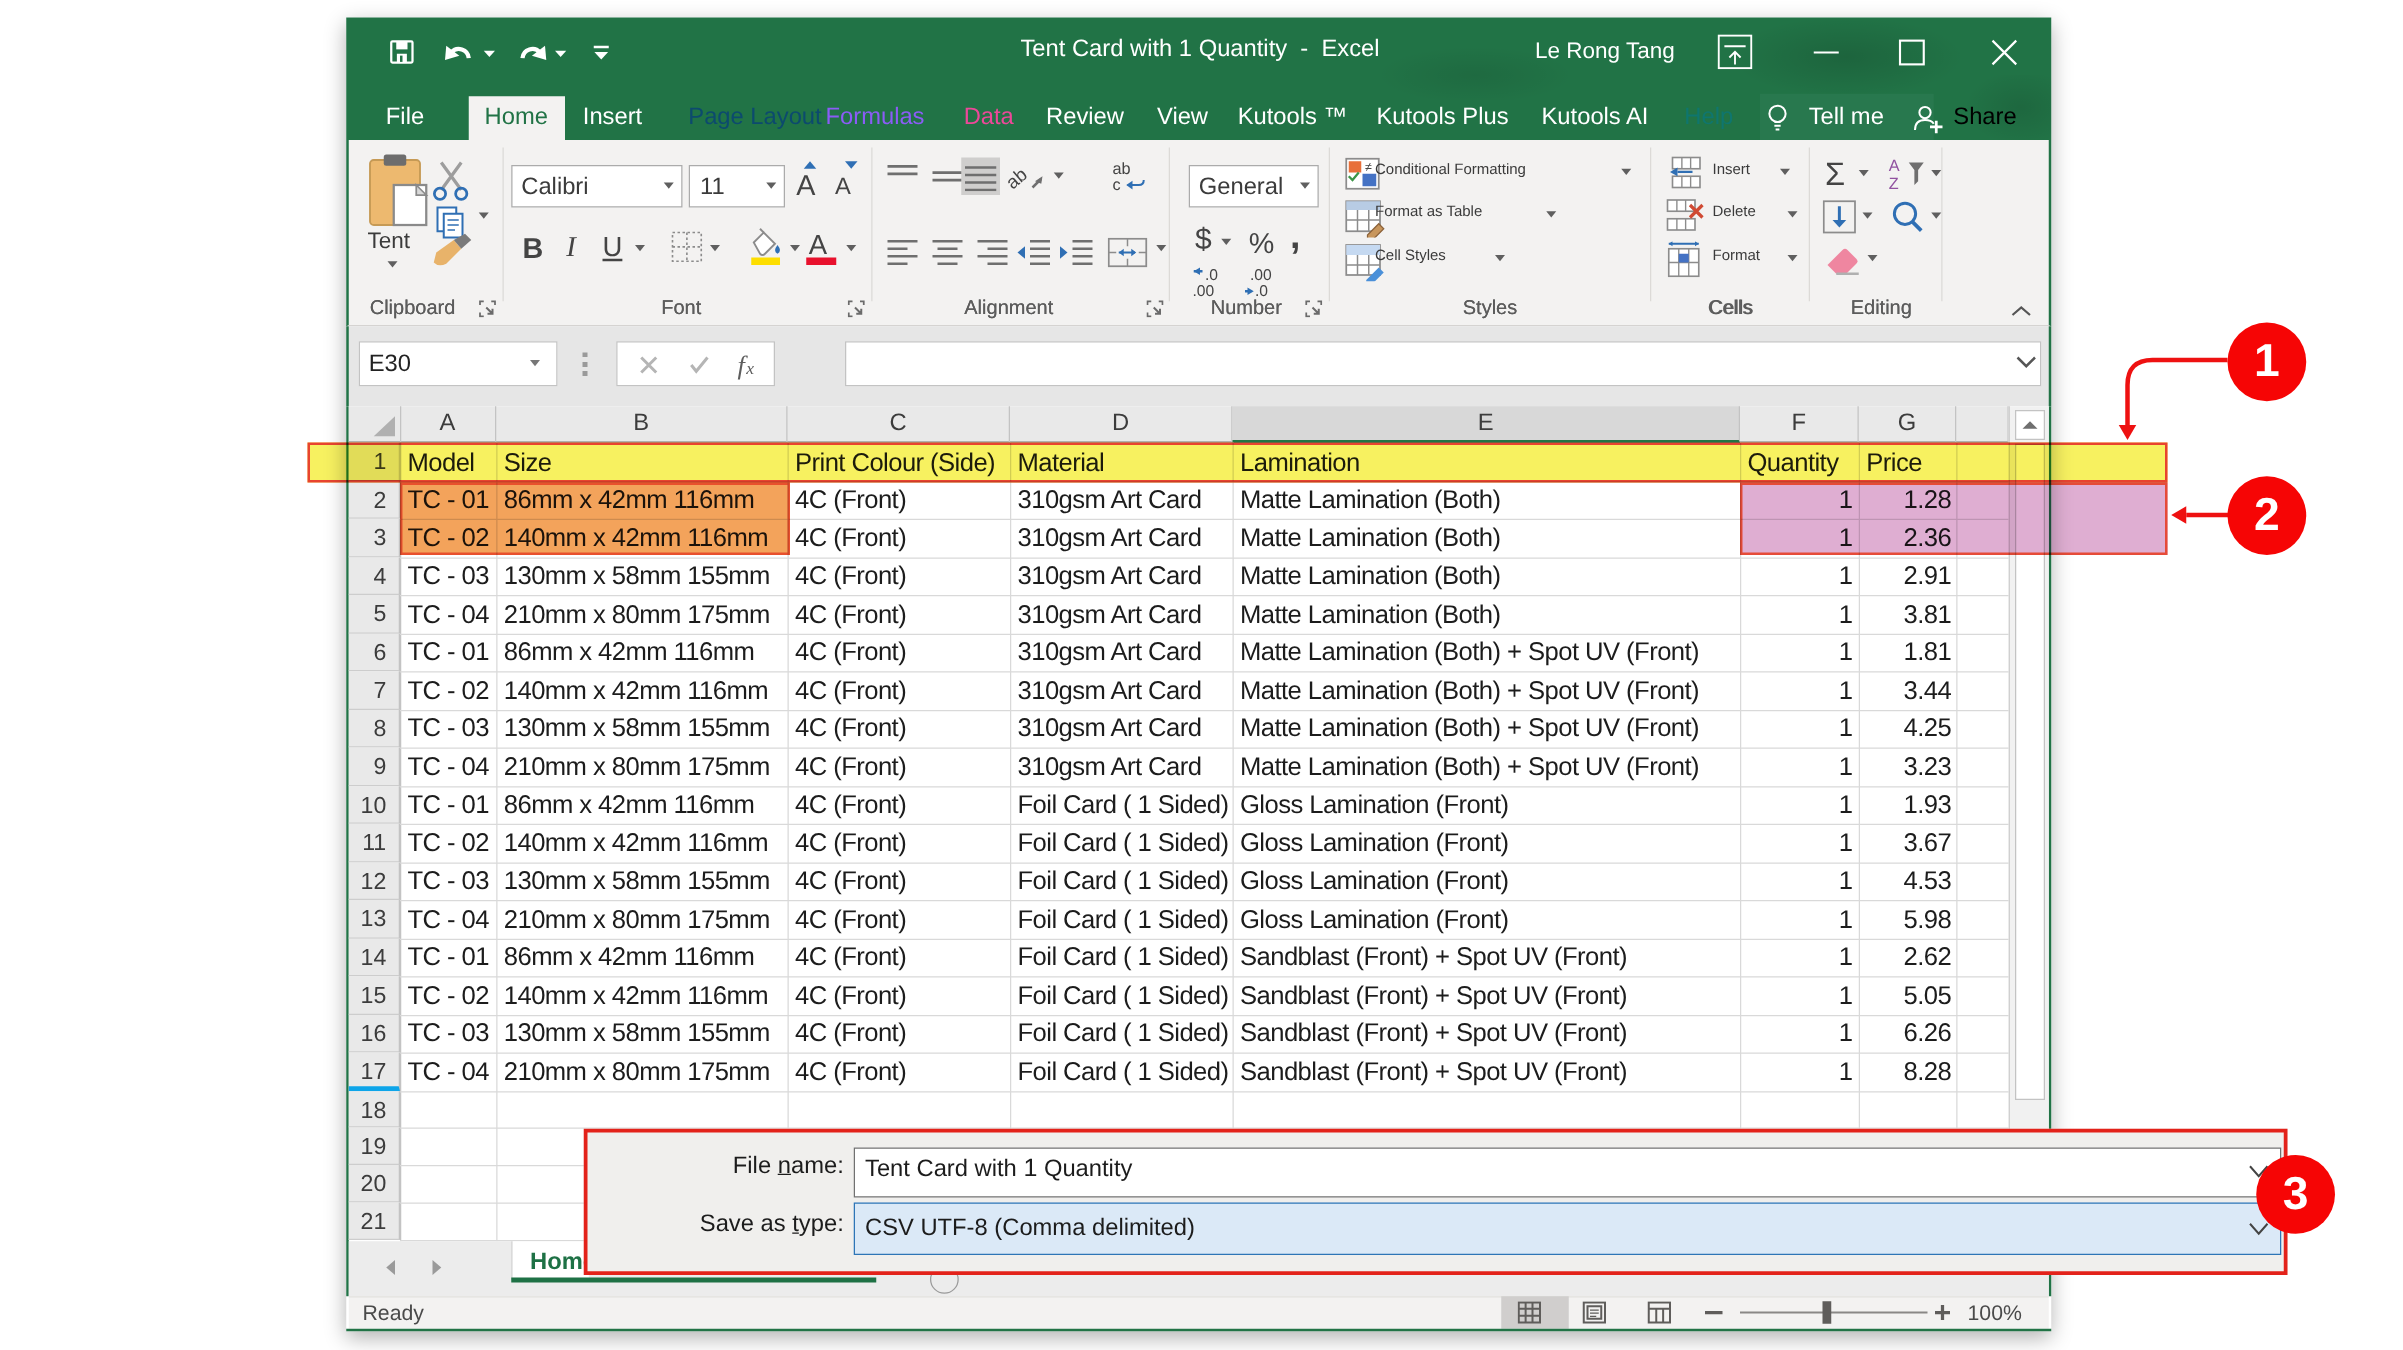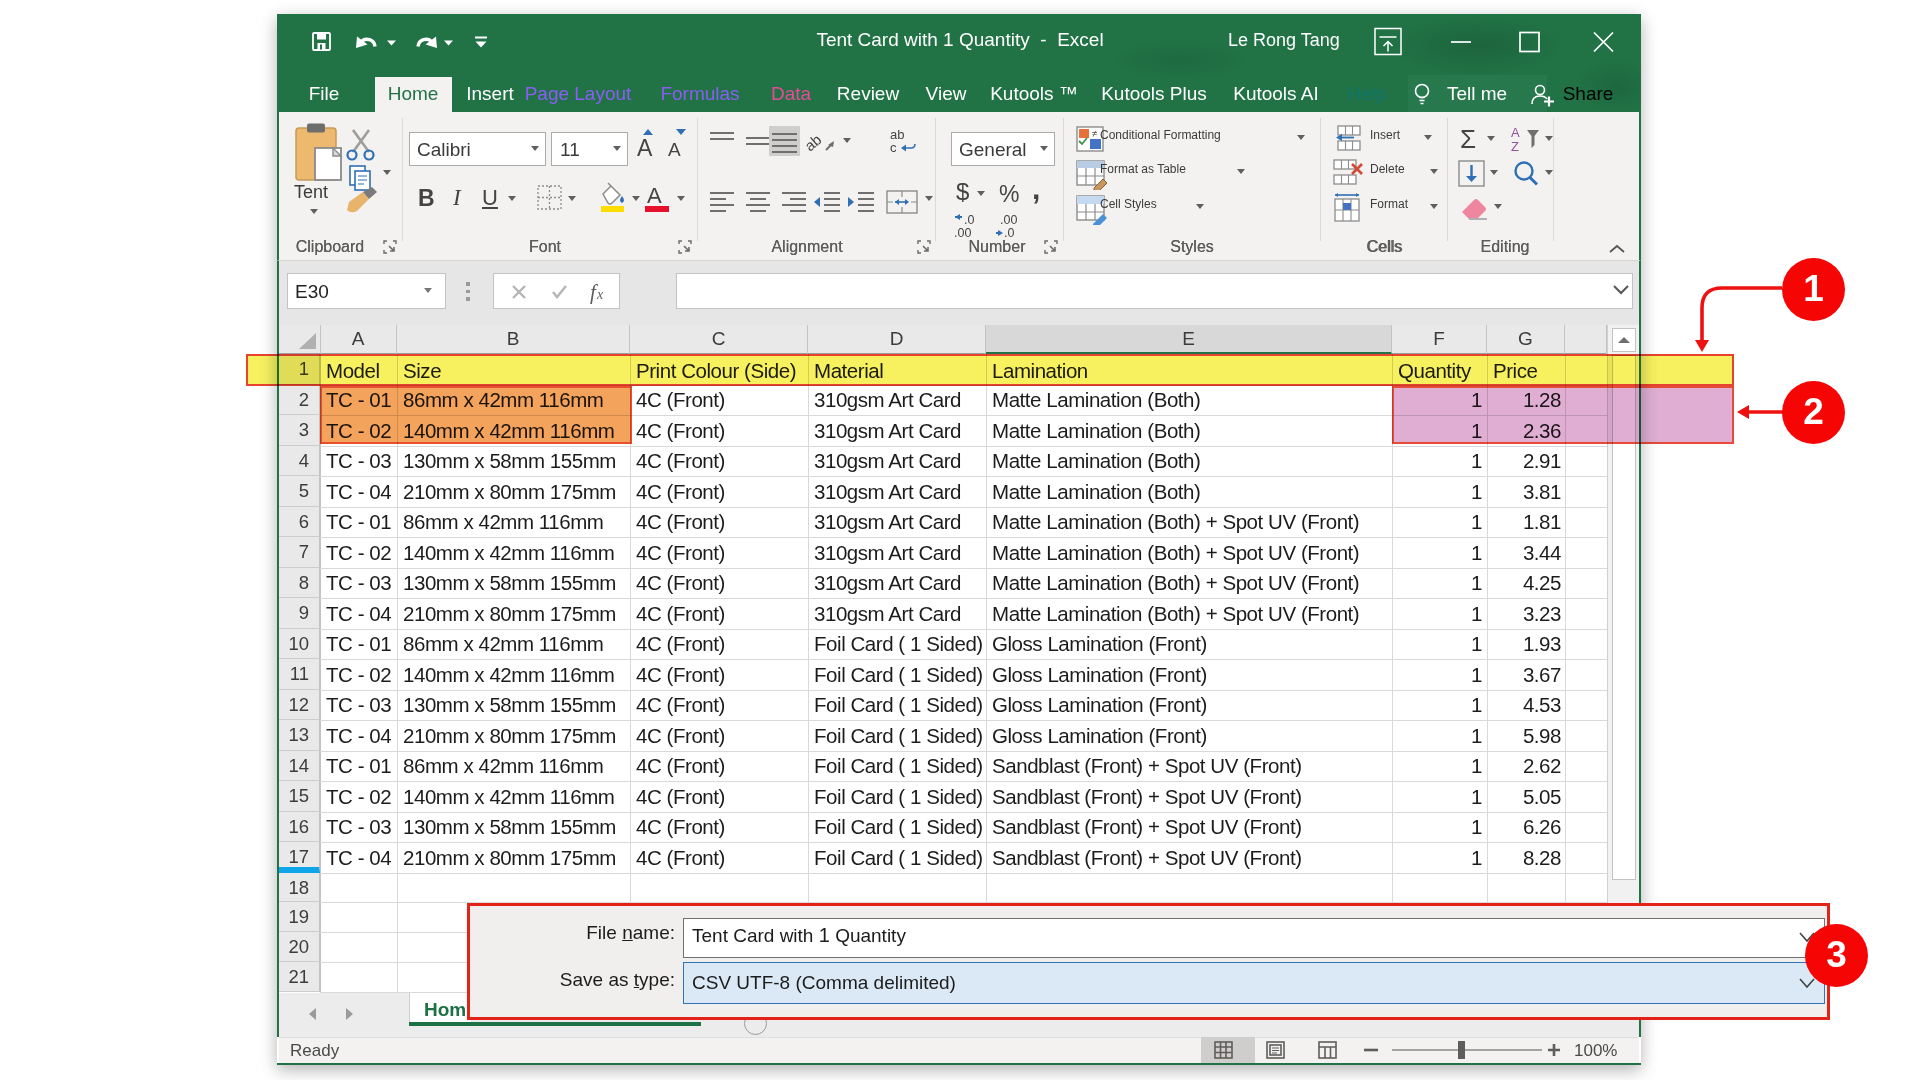--- a/index.html
+++ b/index.html
@@ -42,21 +42,21 @@
  <path d="M 7.5 11 h 17 M 16 25.5 v -10 M 11.5 20 l 4.5 -4.5 4.5 4.5" stroke-width="1.5"></path>
  <path d="M 79 16 h 20" stroke-width="1.7"></path>
  <rect x="148" y="6.5" width="19" height="19" stroke-width="1.7"></rect>
  <path d="M 222 6.5 l 19 19 M 241 6.5 l -19 19" stroke-width="1.7"></path>
 </svg>
 <div class="a" style="left:1408px;top:75px;width:139px;height:37px;background:#28784e"></div>
 <div class="a" style="left:375px;top:77px;width:77px;height:35px;background:#f3f2f1"></div>
 <div class="tab" style="left:244px;width:160px;color:#fff">File</div>
 <div class="tab" style="left:333px;width:160px;color:#217346">Home</div>
 <div class="tab" style="left:410px;width:160px;color:#fff">Insert</div>
-<div class="tab" style="left:498px;width:160px;color:#8b5cf6">Page Layout</div>
+<div class="tab" style="left:524px;width:160px;color:#0c4a6e">Page Layout</div>
 <div class="tab" style="left:620px;width:160px;color:#8b5cf6">Formulas</div>
 <div class="tab" style="left:711px;width:160px;color:#ec4899">Data</div>
 <div class="tab" style="left:788px;width:160px;color:#fff">Review</div>
 <div class="tab" style="left:866px;width:160px;color:#fff">View</div>
 <div class="tab" style="left:954px;width:160px;color:#fff">Kutools ™</div>
 <div class="tab" style="left:1074px;width:160px;color:#fff">Kutools Plus</div>
 <div class="tab" style="left:1196px;width:160px;color:#fff">Kutools AI</div>
 <div class="tab" style="left:1287px;width:160px;color:#0f766e">Help</div>
 <div class="tab" style="left:1397px;width:160px;color:#fff">Tell me</div>
 <div class="tab" style="left:1508px;width:160px;color:#000000">Share</div>
@@ -337,21 +337,21 @@
 <div class="rhdr" style="top:537.0px;height:30.5px;line-height:30.5px;border-bottom:1px solid #cdcdcd">7</div>
 <div class="rhdr" style="top:567.5px;height:30.5px;line-height:30.5px;border-bottom:1px solid #cdcdcd">8</div>
 <div class="rhdr" style="top:598.0px;height:30.5px;line-height:30.5px;border-bottom:1px solid #cdcdcd">9</div>
 <div class="rhdr" style="top:628.5px;height:30.5px;line-height:30.5px;border-bottom:1px solid #cdcdcd">10</div>
 <div class="rhdr" style="top:659.0px;height:30.5px;line-height:30.5px;border-bottom:1px solid #cdcdcd">11</div>
 <div class="rhdr" style="top:689.5px;height:30.5px;line-height:30.5px;border-bottom:1px solid #cdcdcd">12</div>
 <div class="rhdr" style="top:720.0px;height:30.5px;line-height:30.5px;border-bottom:1px solid #cdcdcd">13</div>
 <div class="rhdr" style="top:750.5px;height:30.5px;line-height:30.5px;border-bottom:1px solid #cdcdcd">14</div>
 <div class="rhdr" style="top:781.0px;height:30.5px;line-height:30.5px;border-bottom:1px solid #cdcdcd">15</div>
 <div class="rhdr" style="top:811.5px;height:30.5px;line-height:30.5px;border-bottom:1px solid #cdcdcd">16</div>
-<div class="rhdr" style="top:842.0px;height:30.5px;line-height:30.5px;border-bottom:6px solid #0ea5e9">17</div>
+<div class="rhdr" style="top:842.0px;height:30.5px;line-height:30.5px;border-bottom:4px solid #0ea5e9">17</div>
 <div class="rhdr" style="top:872.5px;height:29.8px;line-height:29.8px;border-bottom:1px solid #cdcdcd">18</div>
 <div class="rhdr" style="top:902.3px;height:29.8px;line-height:29.8px;border-bottom:1px solid #cdcdcd">19</div>
 <div class="rhdr" style="top:932.1px;height:29.8px;line-height:29.8px;border-bottom:1px solid #cdcdcd">20</div>
 <div class="rhdr" style="top:961.9px;height:29.8px;line-height:29.8px;border-bottom:1px solid #cdcdcd">21</div>
 <div class="a" style="left:397px;top:354px;width:1px;height:639px;background:#d9d9d9"></div>
 <div class="a" style="left:630px;top:354px;width:1px;height:639px;background:#d9d9d9"></div>
 <div class="a" style="left:808px;top:354px;width:1px;height:639px;background:#d9d9d9"></div>
 <div class="a" style="left:986px;top:354px;width:1px;height:639px;background:#d9d9d9"></div>
 <div class="a" style="left:1392px;top:354px;width:1px;height:639px;background:#d9d9d9"></div>
 <div class="a" style="left:1487px;top:354px;width:1px;height:639px;background:#d9d9d9"></div>

